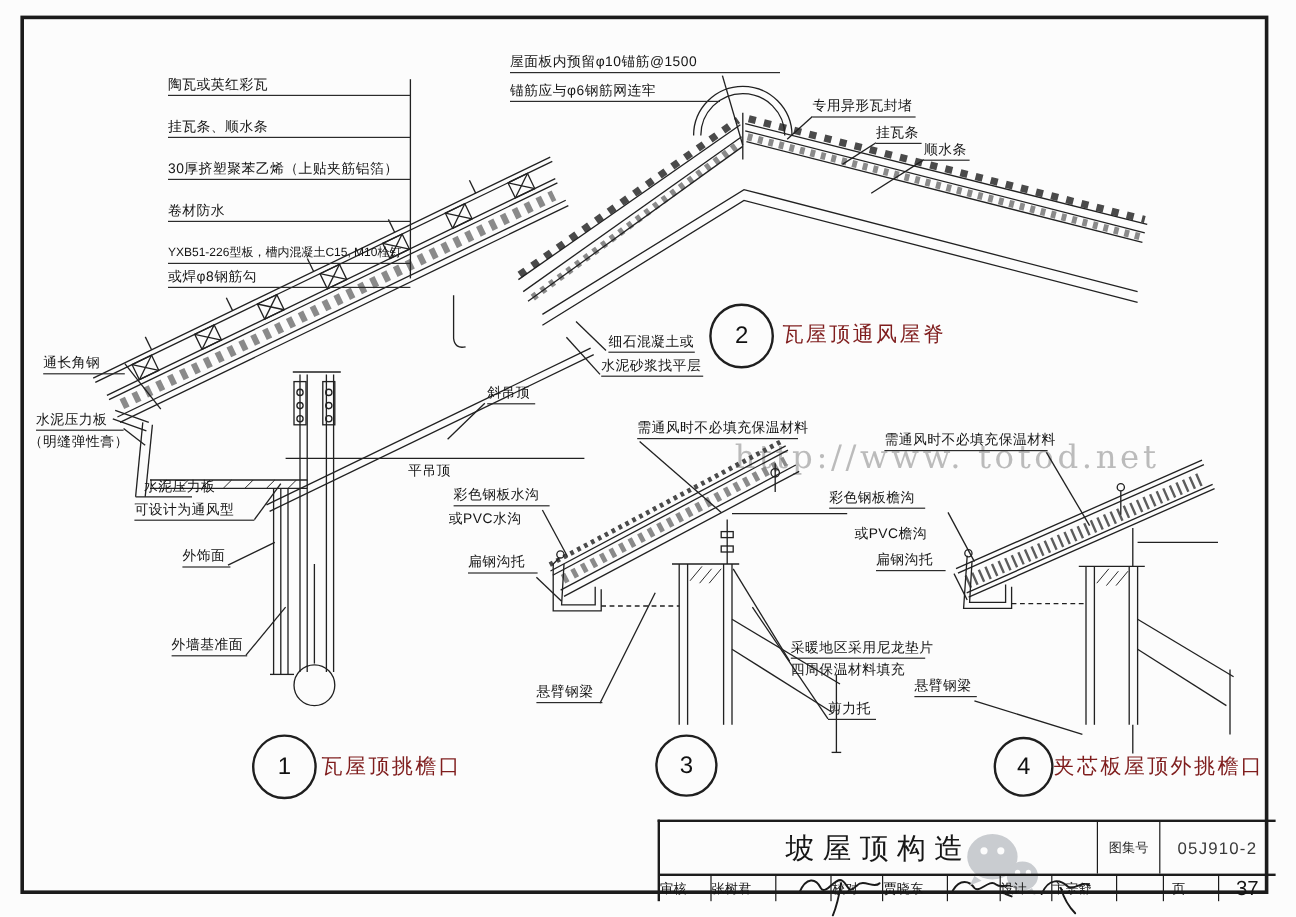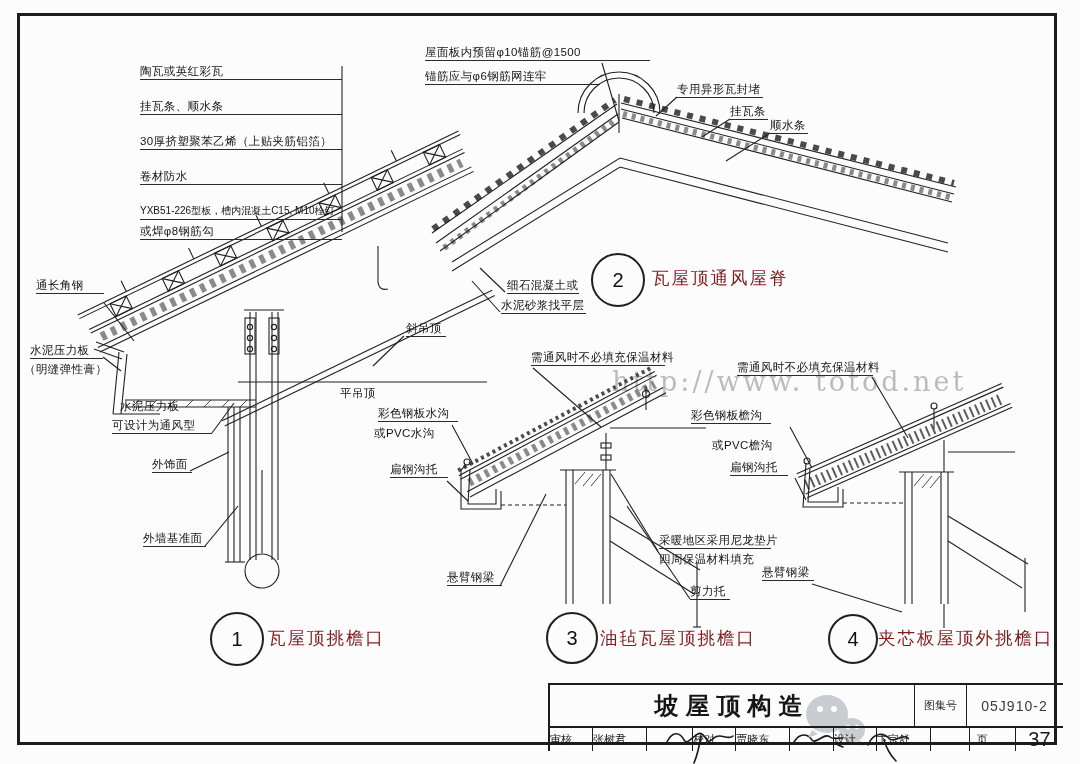--- a/index.html
+++ b/index.html
@@ -24,25 +24,25 @@
             color:#c7cace;opacity:.95;z-index:6;font-weight:bold;}
   
   .tblock{position:absolute;left:548px;top:683px;width:515px;height:68px;
           border-top:2.5px solid #1c1c1c;border-left:2.5px solid #1c1c1c;
           box-sizing:border-box;display:flex;flex-direction:column;z-index:4;background:transparent;}
   .trow1{display:flex;height:43px;border-bottom:2px solid #1c1c1c;}
   .trow2{display:flex;flex:1;gap:20px;}
   .tcell{display:flex;align-items:center;justify-content:center;box-sizing:border-box;
          font-size:11px;white-space:nowrap;}
   .bl{border-left:1.5px solid #1c1c1c;}
-  .maintitle{width:364px;font-size:24px;font-weight:700;letter-spacing:7px;}
+  .maintitle{width:364px;font-size:24px;font-weight:400;letter-spacing:7px;}
   .atlaslbl{width:52px;font-size:11px;color:#2c2c2c;}
   .atlasval{width:96px;font-size:14px;letter-spacing:1px;color:#3a3a3a;}
   .pagecell{width:52px;}
-  .pagenum{width:96px;font-size:20px;}
+  .pagenum{width:96px;font-size:17px;}
 </style>
 </head>
 <body>
 
 <div class="page">
 
   <div class="wm-url">http://www. totod.net</div>
 
   <svg class="art" width="1080" height="764" viewBox="0 0 1080 764">
     <g stroke="#212121" stroke-width="1.1" fill="none" stroke-linecap="butt">
@@ -249,21 +249,21 @@
     </g>
   </svg>
 
   <div class="lbl ul stackrow" style="top:52px">陶瓦或英红彩瓦</div>
   <div class="lbl ul stackrow" style="top:87px">挂瓦条、顺水条</div>
   <div class="lbl ul stackrow" style="top:122px">30厚挤塑聚苯乙烯（上贴夹筋铝箔）</div>
   <div class="lbl ul stackrow" style="top:157px">卷材防水</div>
   <div class="lbl ul sm stackrow" style="top:192px">YXB51-226型板，槽内混凝土C15, M10栓钉</div>
   <div class="lbl ul stackrow" style="top:212px">或焊φ8钢筋勾</div>
 
-  <div class="lbl ul" style="left:36px;top:278px;width:68px">通长角钢</div>
+  <div class="lbl ul" style="left:36px;top:296px;width:68px">通长角钢</div>
   <div class="lbl ul" style="left:30px;top:343px;width:73px">水泥压力板</div>
   <div class="lbl" style="left:24px;top:362px">（明缝弹性膏）</div>
   <div class="lbl" style="left:120px;top:399px">水泥压力板</div>
   <div class="lbl ul" style="left:112px;top:418px;width:100px">可设计为通风型</div>
   <div class="lbl ul" style="left:152px;top:457px;width:40px">外饰面</div>
   <div class="lbl ul" style="left:143px;top:531px;width:63px">外墙基准面</div>
   <div class="lbl ul" style="left:406px;top:321px;width:40px">斜吊顶</div>
   <div class="lbl" style="left:340px;top:386px">平吊顶</div>
 
   <div class="dcirc" style="left:210px;top:612px;width:50px;height:50px">
@@ -289,21 +289,20 @@
   <div class="lbl" style="left:374px;top:426px">或PVC水沟</div>
   <div class="lbl ul" style="left:390px;top:462px;width:58px">扁钢沟托</div>
   <div class="lbl ul" style="left:447px;top:570px;width:55px">悬臂钢梁</div>
   <div class="lbl ul" style="left:690px;top:584px;width:40px">剪力托</div>
   <div class="lbl ul" style="left:659px;top:533px;width:112px">采暖地区采用尼龙垫片</div>
   <div class="lbl" style="left:659px;top:552px">四周保温材料填充</div>
 
   <div class="dcirc" style="left:546px;top:612px;width:48px;height:48px">
       <span>3</span>
     </div>
-  <div class="dtitle" style="left:600px;top:626px">油毡瓦屋顶挑檐口</div>
 
   <div class="lbl ul" style="left:737px;top:360px;width:136px">需通风时不必填充保温材料</div>
   <div class="lbl ul" style="left:691px;top:408px;width:80px">彩色钢板檐沟</div>
   <div class="lbl" style="left:712px;top:438px">或PVC檐沟</div>
   <div class="lbl ul" style="left:730px;top:460px;width:58px">扁钢沟托</div>
   <div class="lbl ul" style="left:762px;top:565px;width:52px">悬臂钢梁</div>
 
   <div class="dcirc" style="left:828px;top:614px;width:46px;height:46px">
       <span>4</span>
     </div>

